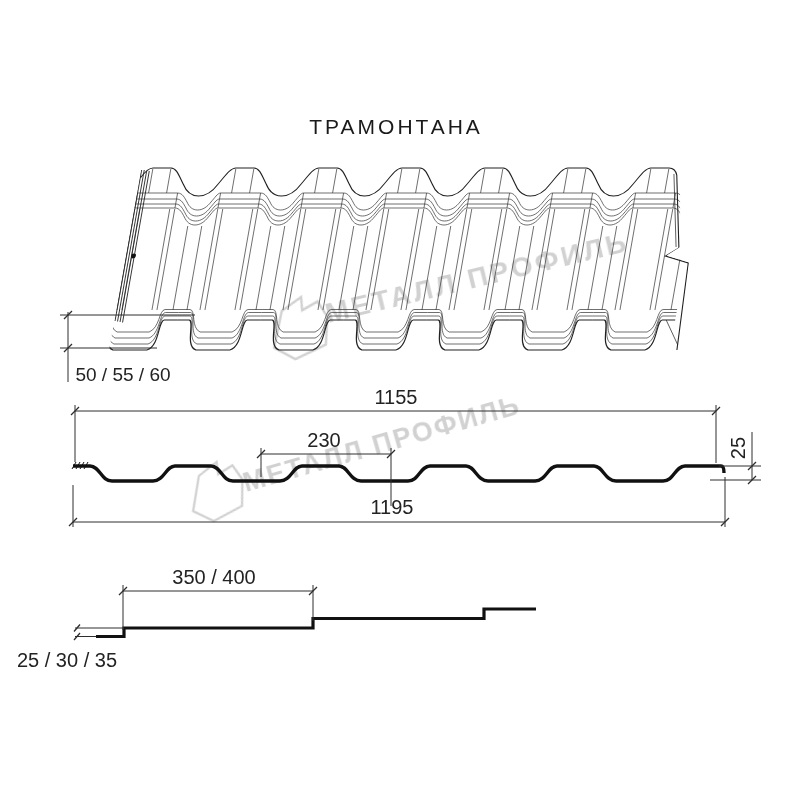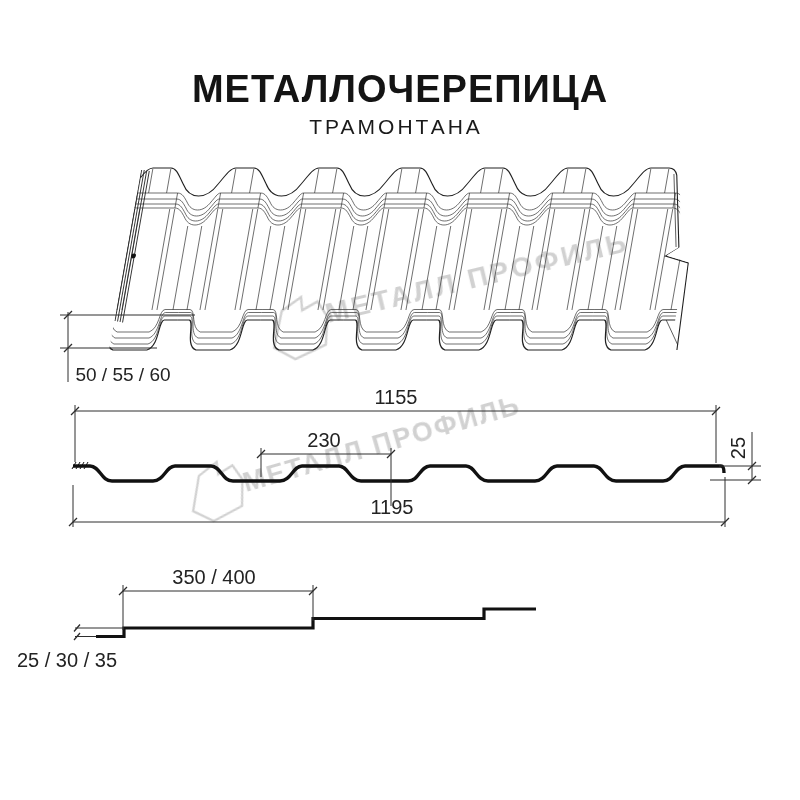--- a/index.html
+++ b/index.html
@@ -13,21 +13,20 @@
   .dimtxt{font-size:20px;fill:#232323;}
   .dimtxt-s{font-size:19px;fill:#232323;}
   .wmtxt{font-size:28px;font-weight:700;letter-spacing:3px;fill:#c9c9c9;}
   .wmtxt2{font-size:27px;font-weight:700;letter-spacing:2px;fill:#c9c9c9;}
 </style>
 </head>
 <body>
 
 <div class="canvas">
 
-  <div class="title">МЕТАЛЛОЧЕРЕПИЦА</div>
   <div class="subtitle">ТРАМОНТАНА</div>
 
   <svg width="800" height="800" viewBox="0 0 800 800">
     <defs>
 
       <g id="tmod">
         <g stroke="#3a3a3a" stroke-width="0.7" fill="none">
           <path d="M0,25 h40 c5,0 8,5 11,9 c3,5 7,8 12,8 c5,0 9,-3 12,-8 c3,-4 5,-9 8,-9"></path>
           <path d="M0,31 h40 c5,0 8,5 11,9 c3,5 7,8 12,8 c5,0 9,-3 12,-8 c3,-4 5,-9 8,-9"></path>
           <path d="M0,36 h40 c5,0 8,5 11,9 c3,5 7,8 12,8 c5,0 9,-3 12,-8 c3,-4 5,-9 8,-9"></path>

